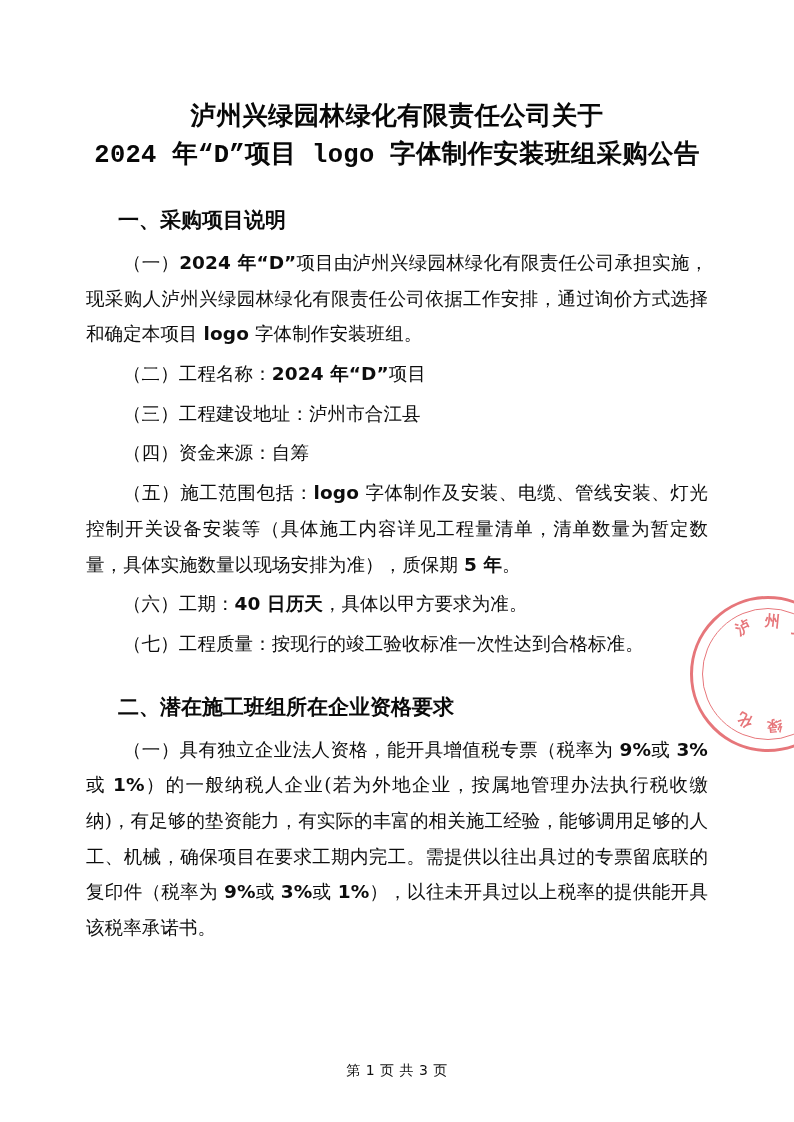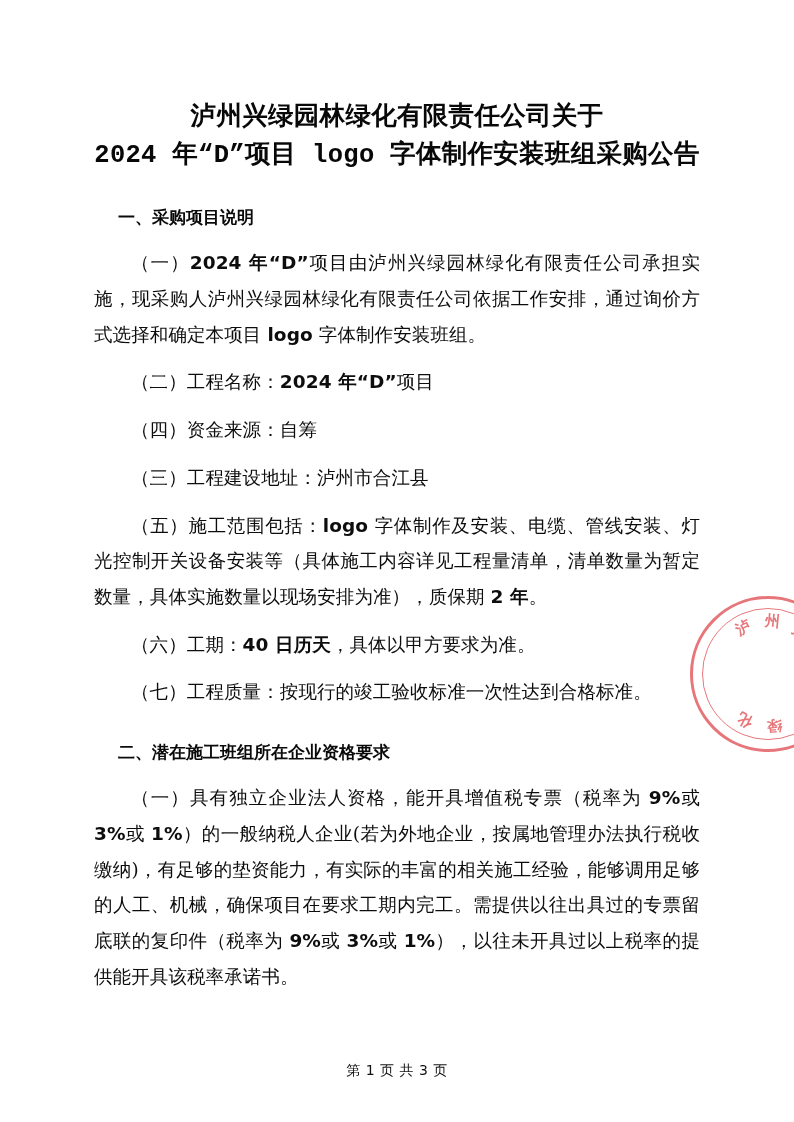--- a/index.html
+++ b/index.html
@@ -31,32 +31,32 @@
     letter-spacing: 0.3px;
     margin: 18px 0 0 0;
     color: #080808;
   }
   .doc-title .line1 { display: block; }
   .doc-title .line2 { display: block; font-family: Liberation Mono, monospace; }
 
   .section-heading {
     font-family: "DejaVu Sans", "Liberation Sans", sans-serif;
     font-weight: bold;
-    font-size: 17px;
+    font-size: 21px;
     line-height: 1.9;
     margin: 26px 0 0 0;
     text-indent: 36px;
     color: #0a0a0a;
   }
   .section-heading.tight {
   }
   p.body-text {
     font-size: 18.5px;
     line-height: 1.93;
-    margin: 12px;
+    margin: 4px;
     text-align: justify;
     text-justify: inter-ideograph;
     text-indent: 37px;
     letter-spacing: 0.1px;
   }
   .b {
     font-family: "DejaVu Sans", "Liberation Sans", sans-serif;
     font-weight: bold;
   }
   .footer {
@@ -111,23 +111,23 @@
 
   <h1 class="doc-title">
     <span class="line1">泸州兴绿园林绿化有限责任公司关于</span>
     <span class="line2">2024 年“D”项目 logo 字体制作安装班组采购公告</span>
   </h1>
 
   <h2 class="section-heading">一、采购项目说明</h2>
 
   <p class="body-text">（一）<span class="b">2024 年</span><span class="b">“D”</span>项目由泸州兴绿园林绿化有限责任公司承担实施，现采购人泸州兴绿园林绿化有限责任公司依据工作安排，通过询价方式选择和确定本项目 <span class="b">logo</span> 字体制作安装班组。</p>
   <p class="body-text">（二）工程名称：<span class="b">2024 年</span><span class="b">“D”</span>项目</p>
+  <p class="body-text">（三）工程建设地址：泸州市合江县</p>
   <p class="body-text">（四）资金来源：自筹</p>
-  <p class="body-text">（三）工程建设地址：泸州市合江县</p>
-  <p class="body-text">（五）施工范围包括：<span class="b">logo</span> 字体制作及安装、电缆、管线安装、灯光控制开关设备安装等（具体施工内容详见工程量清单，清单数量为暂定数量，具体实施数量以现场安排为准），质保期 <span class="b">2 年</span>。</p>
+  <p class="body-text">（五）施工范围包括：<span class="b">logo</span> 字体制作及安装、电缆、管线安装、灯光控制开关设备安装等（具体施工内容详见工程量清单，清单数量为暂定数量，具体实施数量以现场安排为准），质保期 <span class="b">5 年</span>。</p>
   <p class="body-text">（六）工期：<span class="b">40 日历天</span>，具体以甲方要求为准。</p>
   <p class="body-text">（七）工程质量：按现行的竣工验收标准一次性达到合格标准。</p>
 
   <h2 class="section-heading tight">二、潜在施工班组所在企业资格要求</h2>
 
   <p class="body-text">（一）具有独立企业法人资格，能开具增值税专票（税率为 <span class="b">9%</span>或 <span class="b">3%</span>或 <span class="b">1%</span>）的一般纳税人企业(若为外地企业，按属地管理办法执行税收缴纳)，有足够的垫资能力，有实际的丰富的相关施工经验，能够调用足够的人工、机械，确保项目在要求工期内完工。需提供以往出具过的专票留底联的复印件（税率为 <span class="b">9%</span>或 <span class="b">3%</span>或 <span class="b">1%</span>），以往未开具过以上税率的提供能开具该税率承诺书。</p>
 
   <div class="seal">
     <div class="seal-inner"></div>
     <div class="seal-text">

